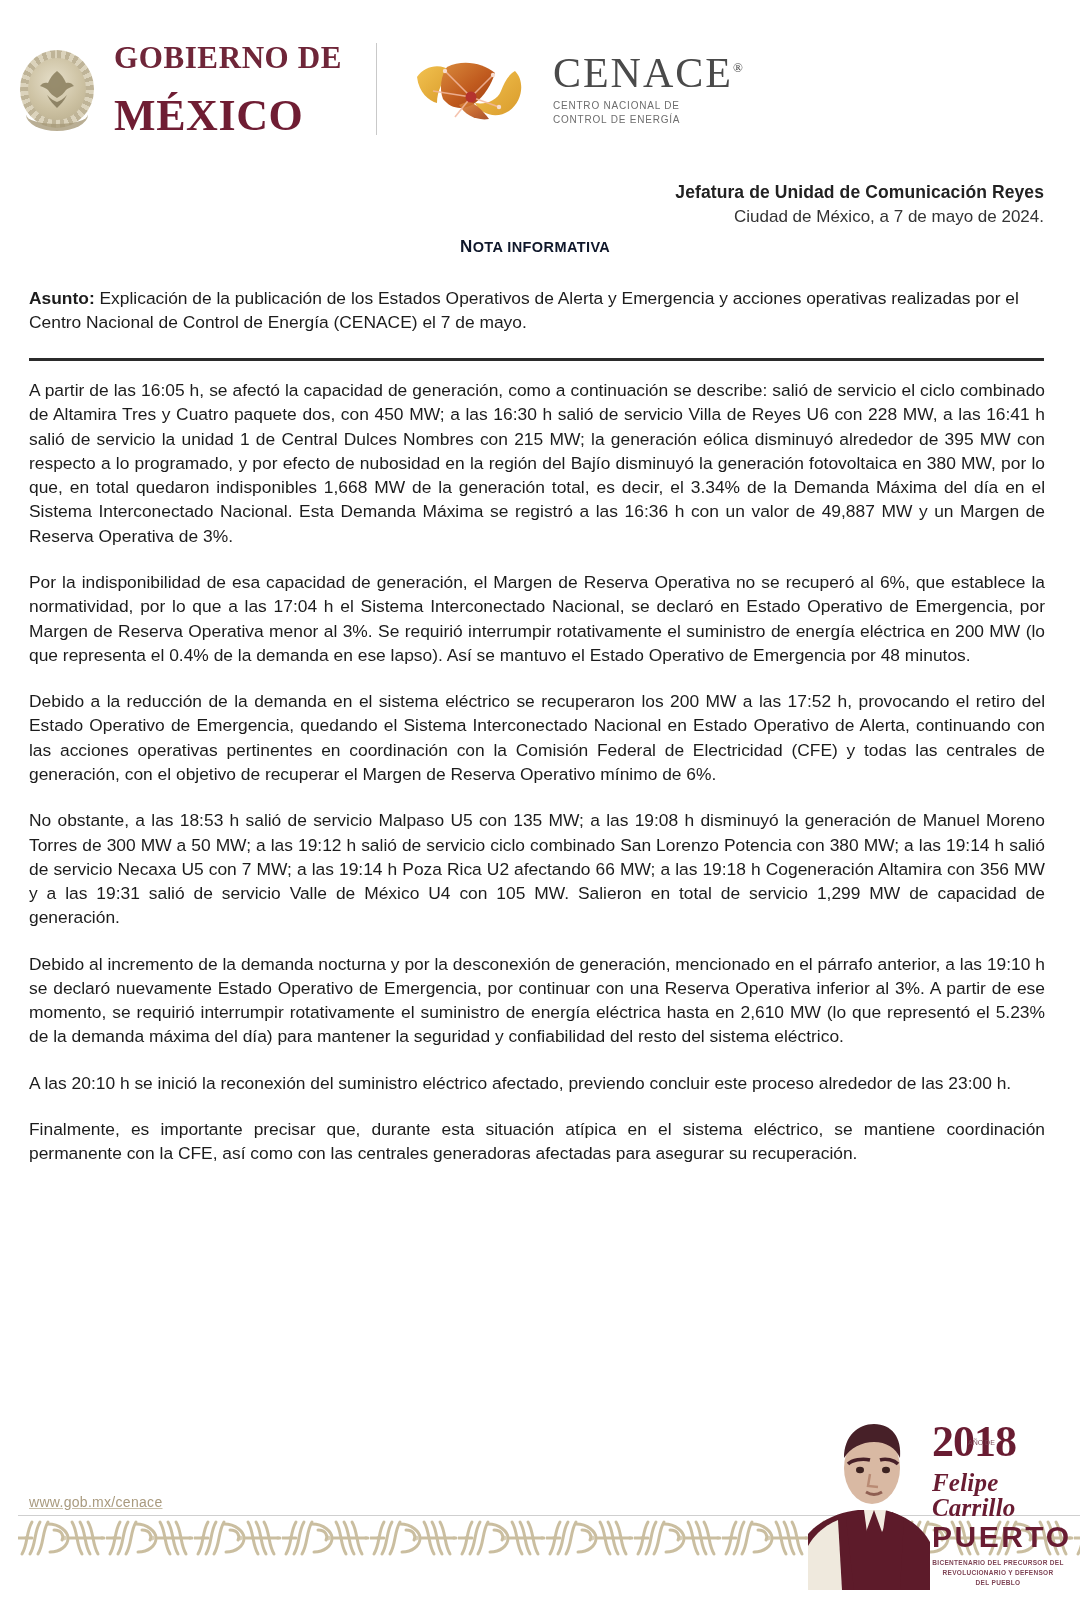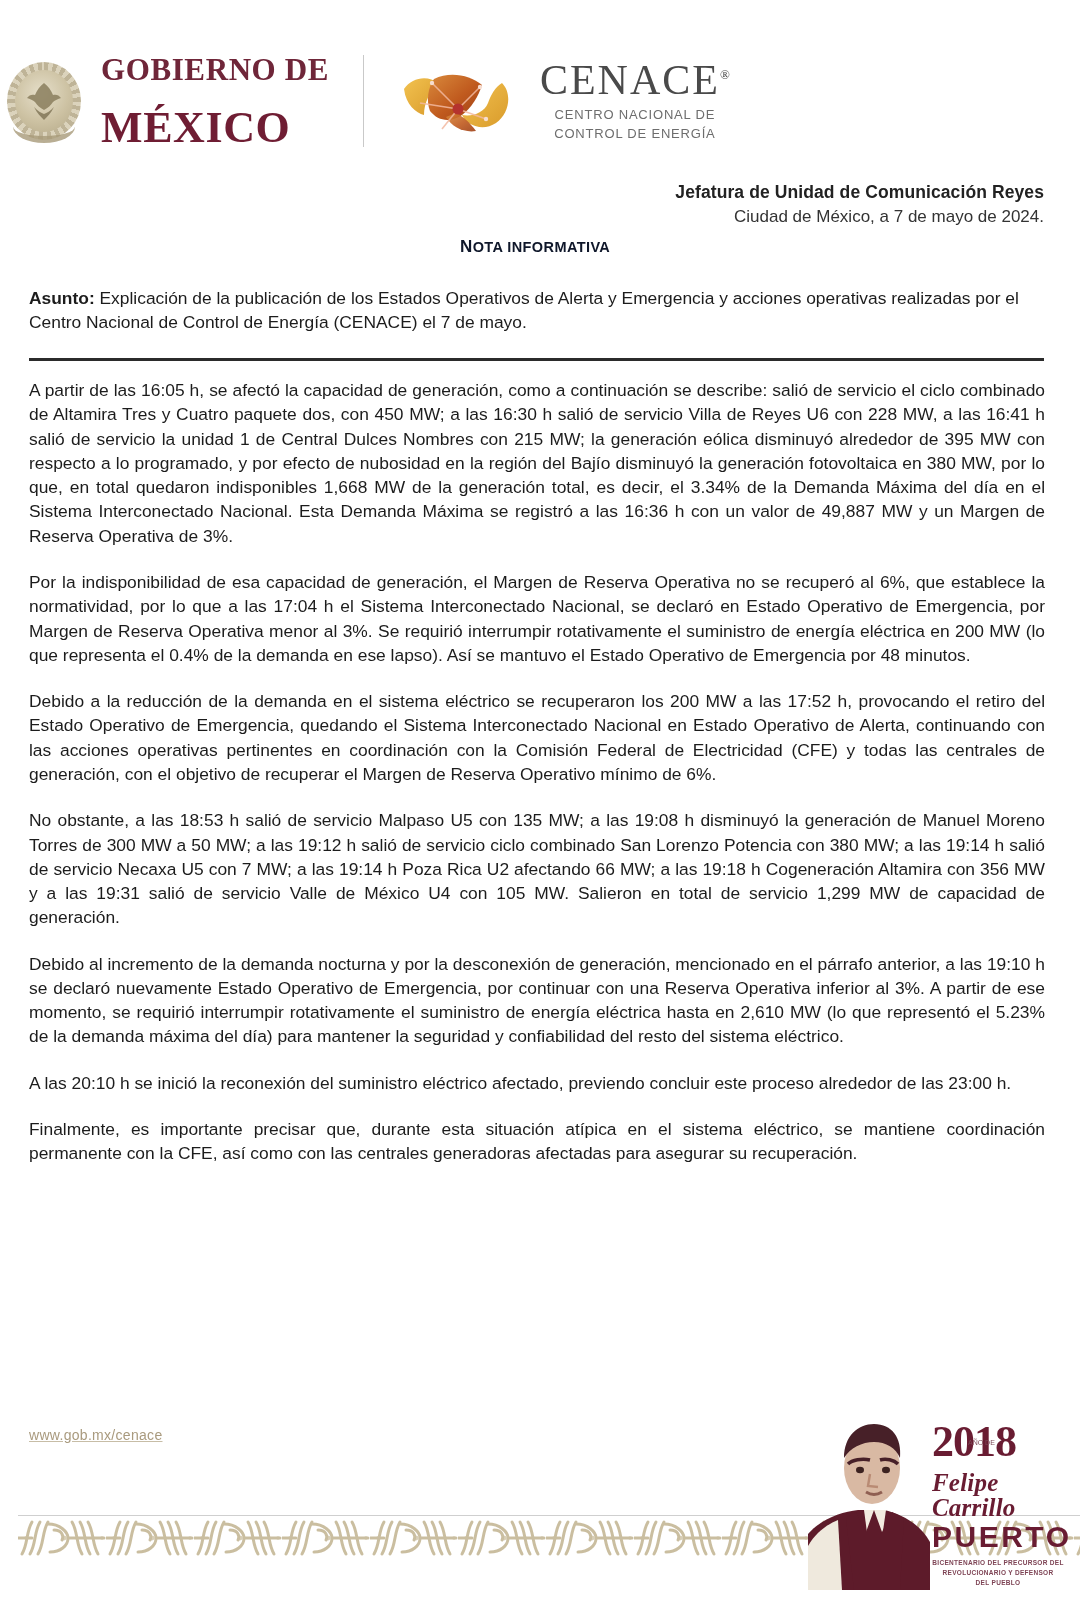--- a/index.html
+++ b/index.html
@@ -13,26 +13,26 @@
     height: 1619px;
     position: relative;
     font-family: "Liberation Sans", sans-serif;
     color: #231f20;
     overflow: hidden;
   }
 
   
   .header-band {
     position: absolute;
-    top: 12px; left: 0;
+    top: 0; left: 0;
     width: 1080px;
     height: 178px;
     display: flex;
     align-items: center;
-    padding-left: 1px;
+    padding-left: 14px;
     box-sizing: border-box;
   }
 
   .gob-logo {
     display: flex;
     align-items: center;
     gap: 14px;
   }
   .eagle-emblem {
     width: 86px;
@@ -120,27 +120,26 @@
     color: #4a4a4a;
     display: block;
     position: relative;
   }
   .cenace-reg {
     font-size: 13px;
     vertical-align: super;
     letter-spacing: 0;
   }
   .cenace-sub {
-    font-size: 13px;
+    font-size: 10px;
     color: #6d6d6d;
     letter-spacing: 0.8px;
     line-height: 1.35;
     display: block;
     margin-top: 5px;
-    text-align: center;
   }
 
   
   .title-block {
     position: absolute;
     top: 182px;
     left: 36px;
     width: 1008px;
   }
   .unit-line {
@@ -204,21 +203,21 @@
     text-align: justify;
     text-justify: inter-word;
     color: #1c1c1c;
   }
   .body-copy p:last-child { margin-bottom: 0; }
 
   
   .footer-url {
     position: absolute;
     left: 29px;
-    top: 1427px;
+    top: 1494px;
     font-size: 14px;
     color: #a99a7e;
     letter-spacing: 0.3px;
     text-decoration: underline;
     text-decoration-color: #c7bda6;
   }
   .footer-hairline {
     position: absolute;
     left: 18px;
     top: 1515px;

